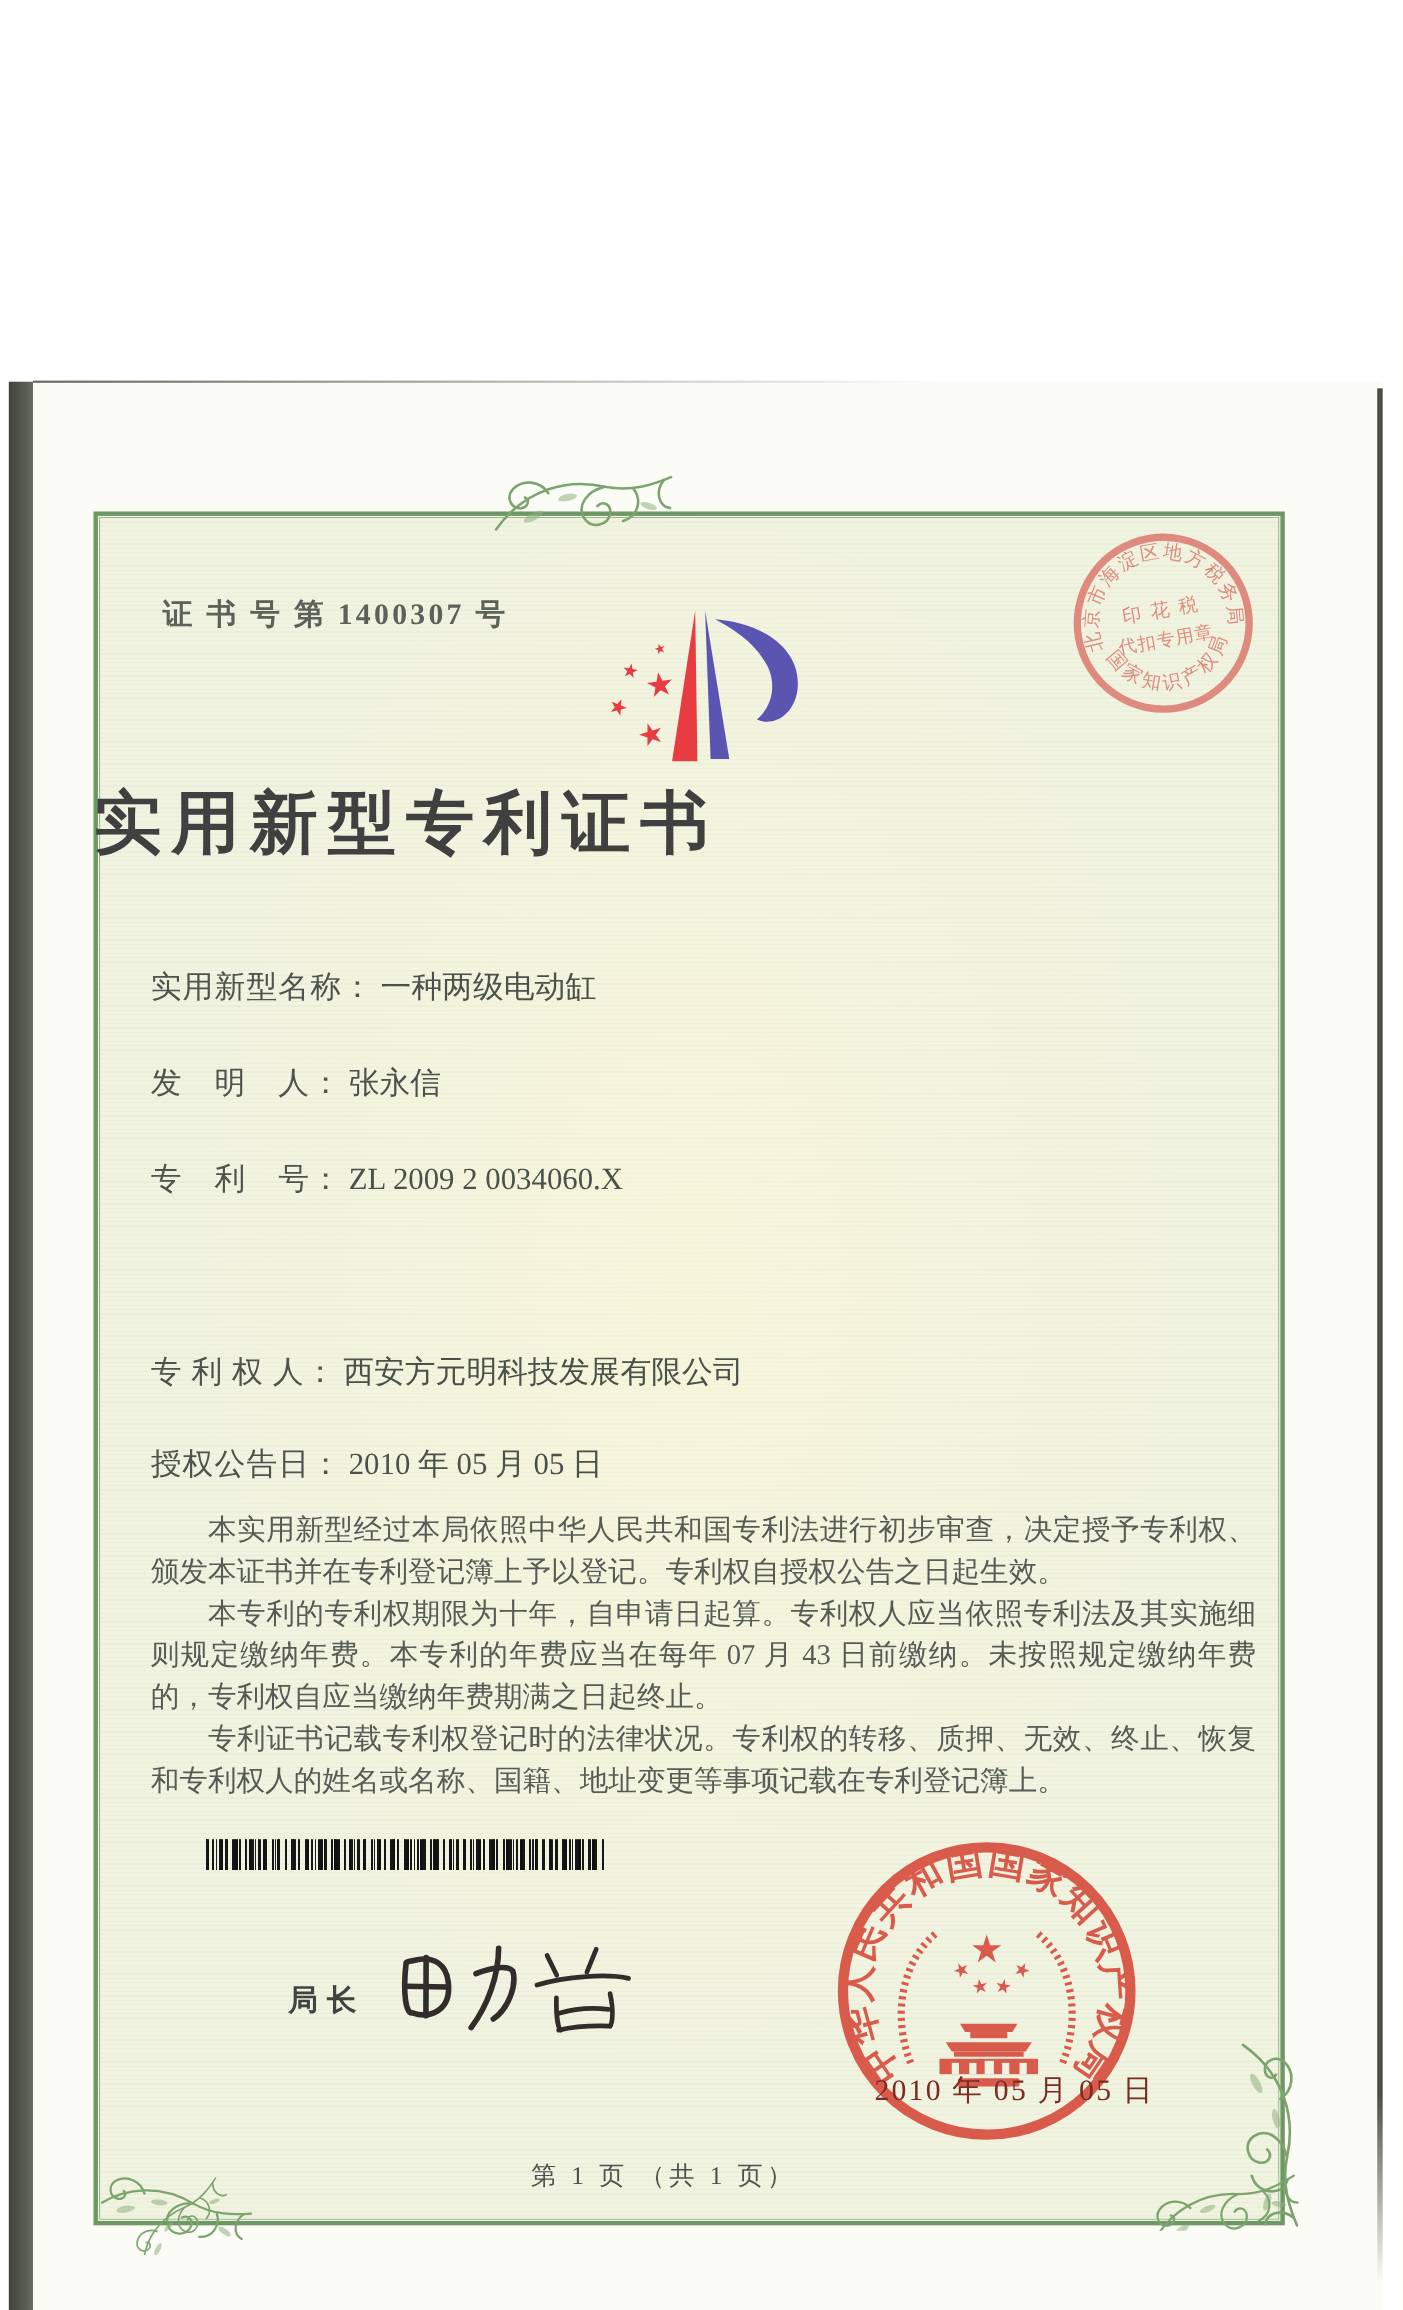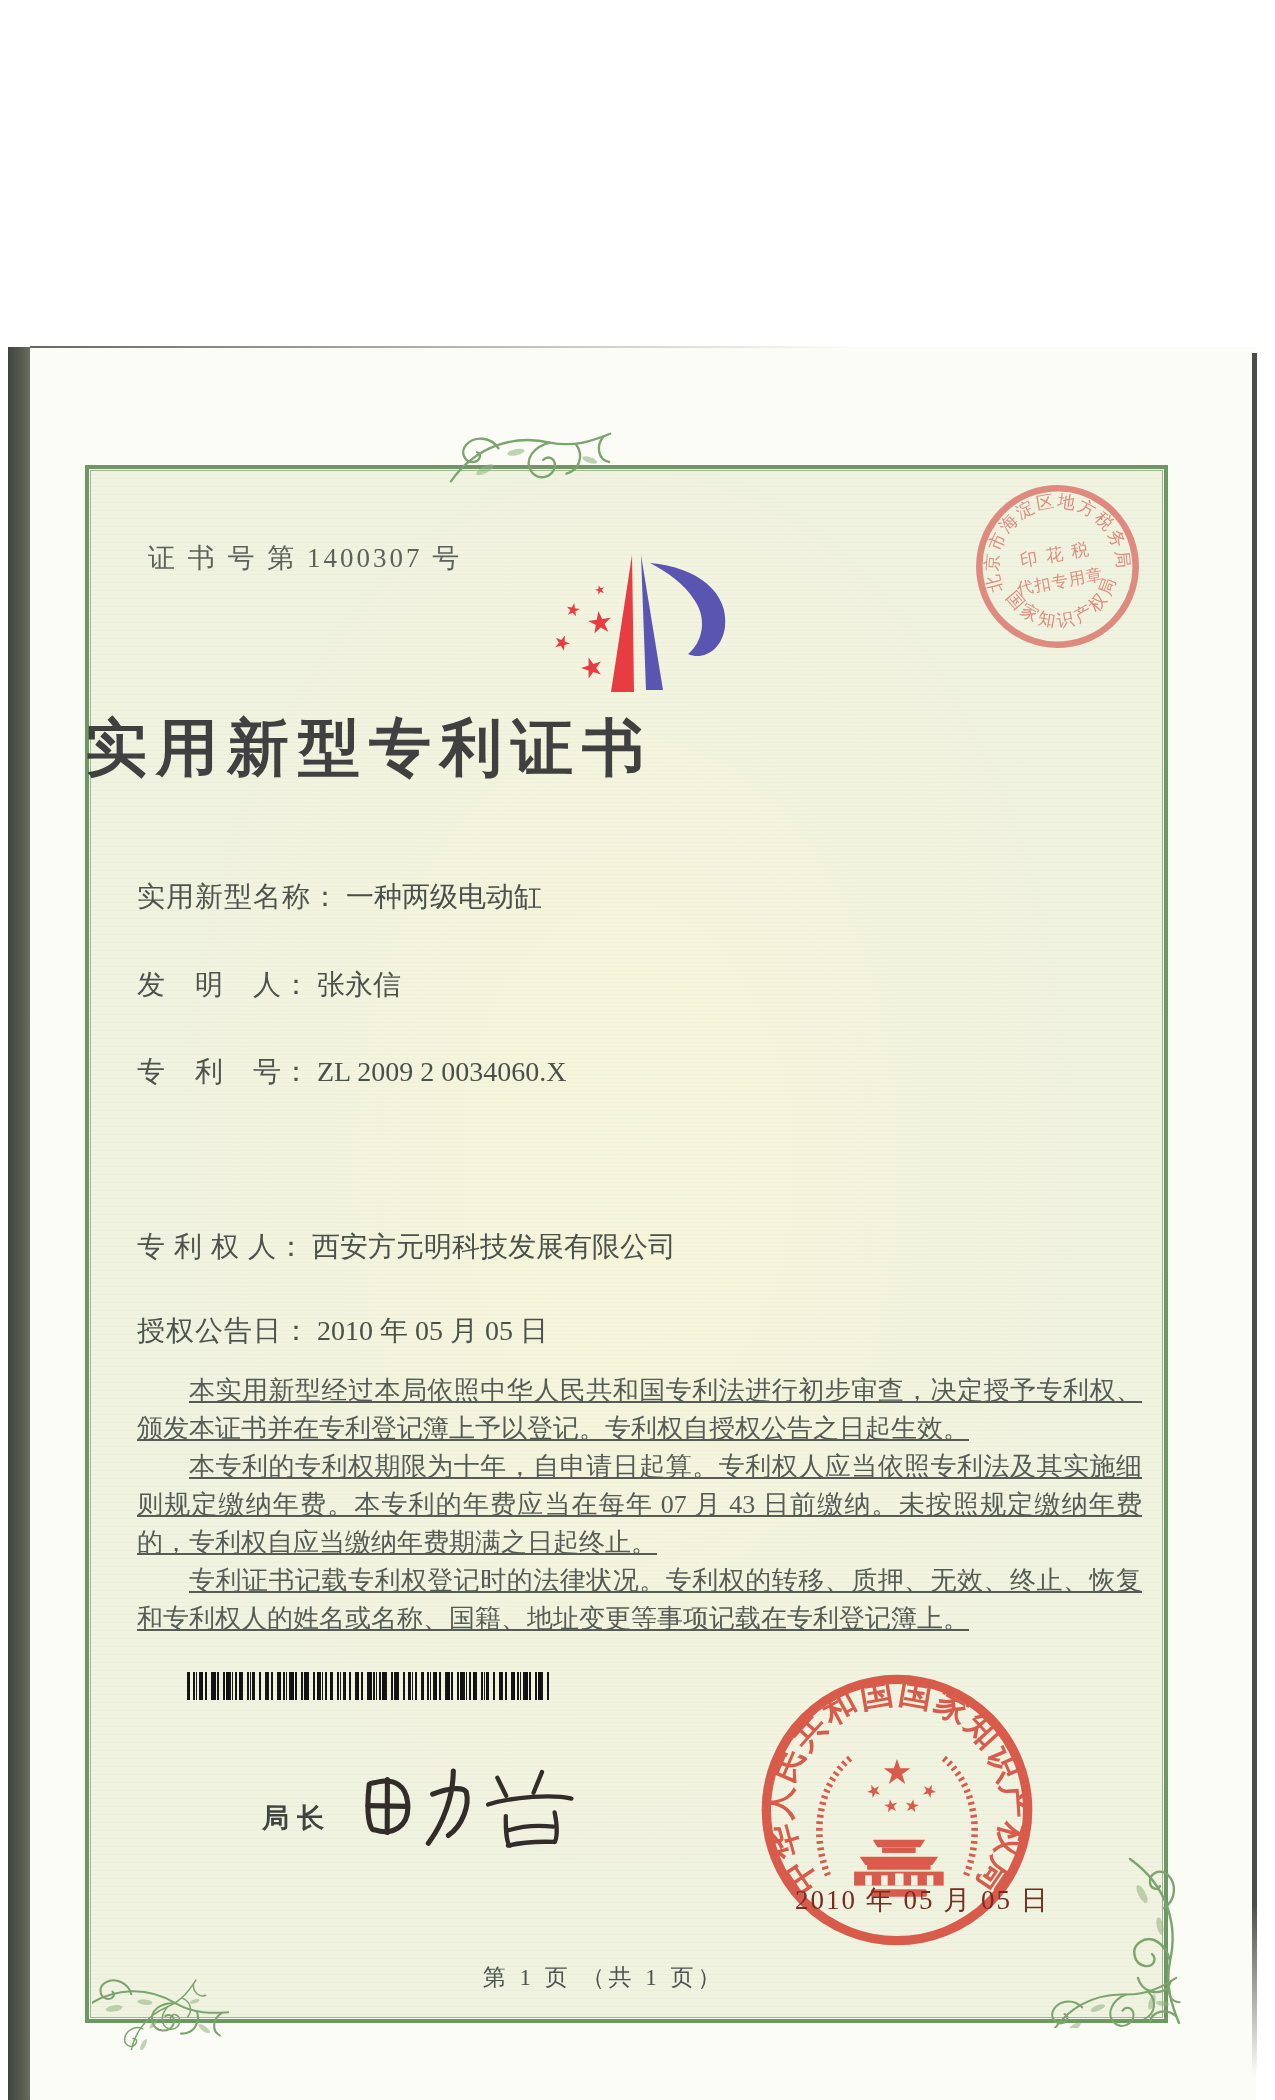--- a/index.html
+++ b/index.html
@@ -36,34 +36,34 @@
     box-shadow:inset 0 0 0 1px #f6f7ec, inset 0 0 0 2px #9cb88e;
     background:
       radial-gradient(ellipse at 50% 45%, rgba(252,248,213,.5), rgba(252,248,213,0) 62%),
       repeating-linear-gradient(0deg, rgba(128,158,104,.06) 0 1px, rgba(0,0,0,0) 1px 4px),
       #f1f3e1;
   }
   .ornament{position:absolute;pointer-events:none;}
   
   .cert-number{
     position:absolute;left:148px;top:540px;
-    font-size:27px;letter-spacing:3px;color:#5c615a;white-space:nowrap;
+    font-size:27px;letter-spacing:3px;color:#5c615a;white-space:nowrap;font-weight:bold;
   }
   .cert-title{
     position:absolute;left:85px;top:706px;width:1083px;text-align:left;
     font-size:62px;font-weight:600;letter-spacing:9px;color:#404040;white-space:nowrap;
   }
   .field-row{
     position:absolute;left:137px;font-size:28px;color:#4e544d;white-space:nowrap;
   }
   .field-row .lbl{letter-spacing:1px;margin-top:41px;}
   .field-row .val{margin-left:6px;color:#4a504a;margin-top:24px;}
   .body-text{
     position:absolute;left:137px;top:1372px;width:1005px;
-    font-size:26px;line-height:38px;color:#565c55;text-align:justify;text-decoration:underline;
+    font-size:26px;line-height:38px;color:#565c55;text-align:justify;
   }
   .body-text p{margin:0;text-indent:2em;}
   .barcode{
     position:absolute;left:187px;top:1672px;width:363px;height:28px;
     background-image:
       repeating-linear-gradient(90deg,#161616 0 2px,rgba(0,0,0,0) 2px 6px),
       repeating-linear-gradient(90deg,#101010 0 3px,rgba(0,0,0,0) 3px 13px),
       repeating-linear-gradient(90deg,#1c1c1c 0 1px,rgba(0,0,0,0) 1px 9px);
   }
   .director-label{

